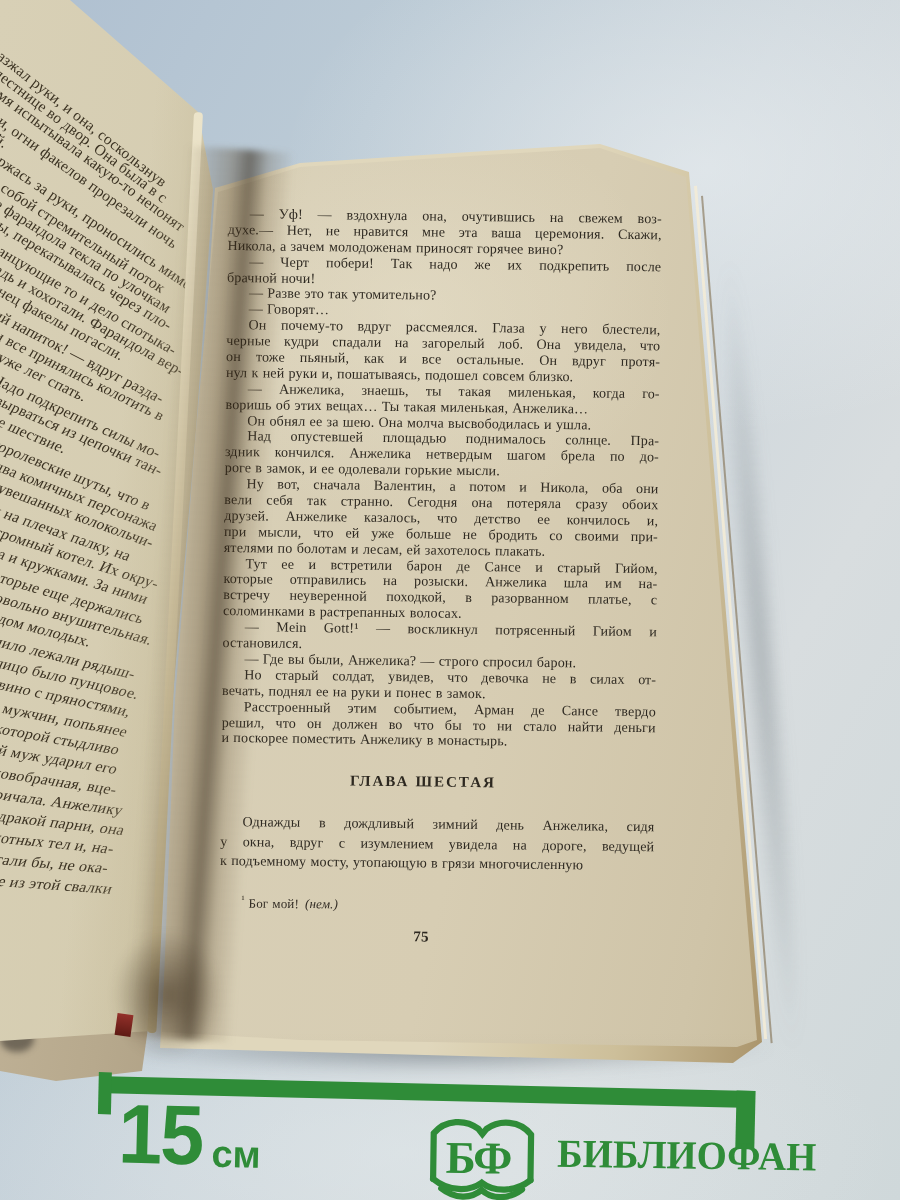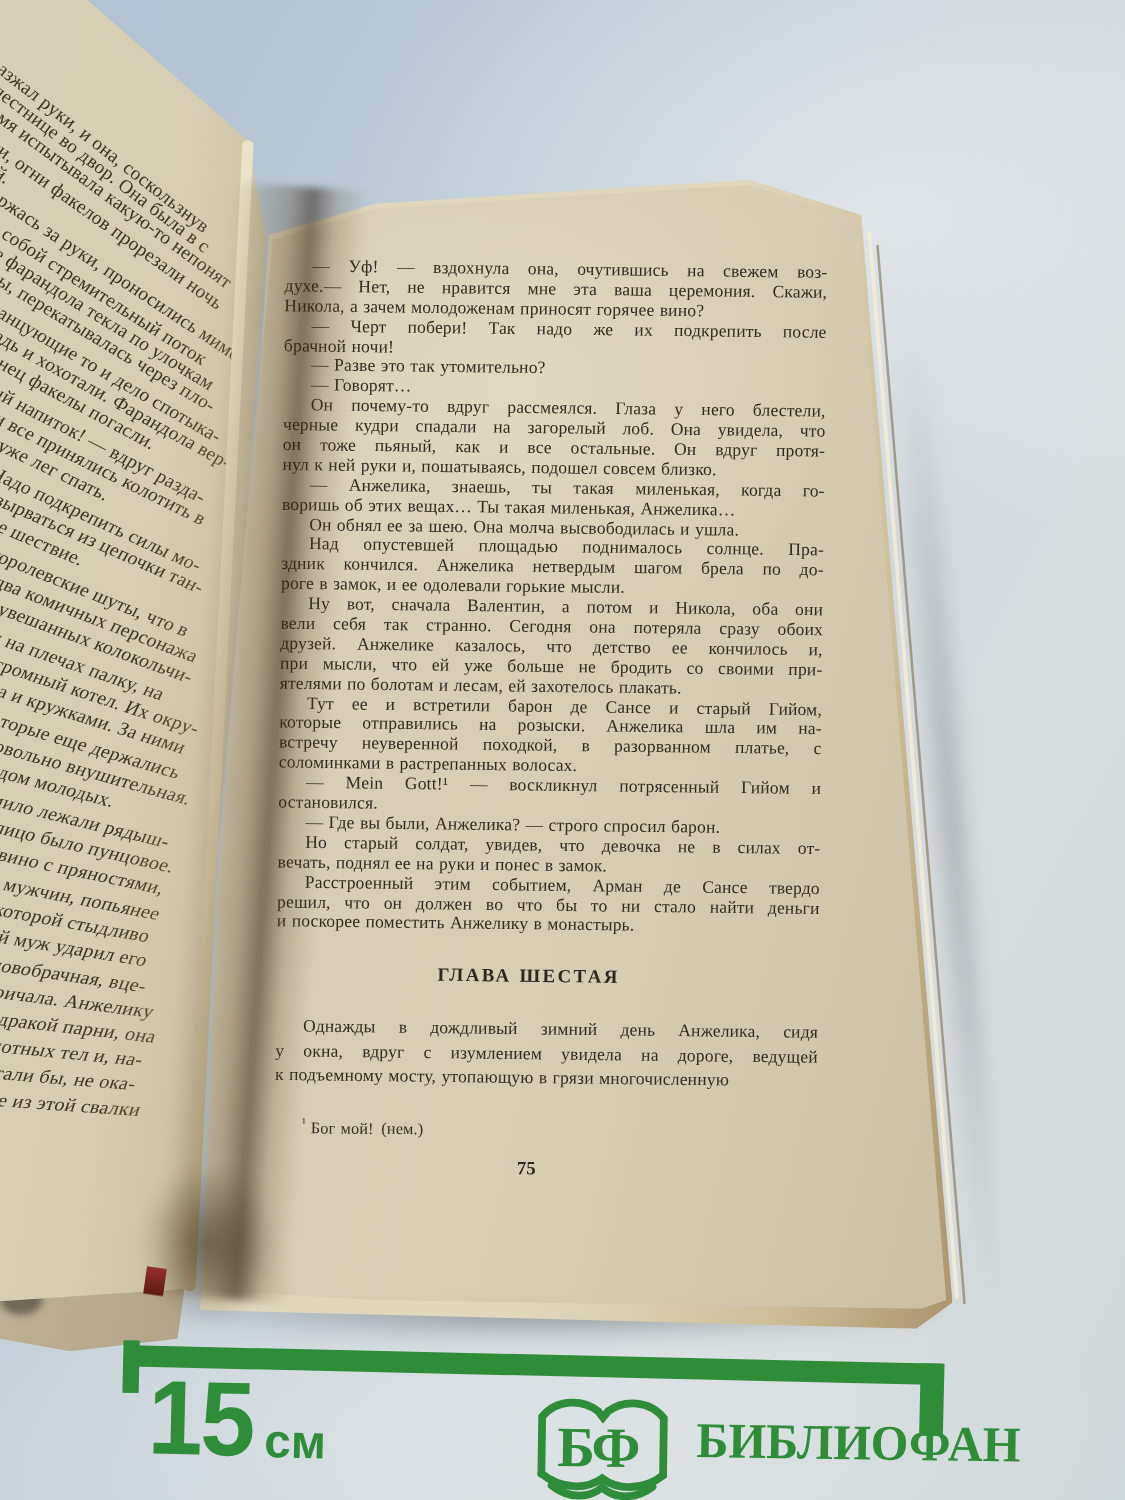--- a/index.html
+++ b/index.html
@@ -64,21 +64,21 @@
     color:#2f2a22;font-size:14px;line-height:15.9px;letter-spacing:.15px;word-spacing:.6px;}
   .rline{text-align:justify;text-align-last:justify;height:15.9px;overflow:visible;}
   .rline.pend{text-align-last:left;}
   .rline.indent{text-indent:22px;}
   .chap{margin:26px 30px 0 0;padding:0;text-align:center;font-size:15px;font-weight:700;
     letter-spacing:2px;color:#2d2820;}
   .chap-para{margin-top:24px;}
   .chap-para .rline{line-height:19.5px;height:19.5px;}
   .footnote{margin-top:20px;text-indent:22px;font-size:13px;color:#332d25;}
   .fn-marker{font-size:10px;vertical-align:super;margin-right:4px;}
-  .fn-lang{margin-left:6px;text-align:center;}
+  .fn-lang{font-style:italic;margin-left:6px;text-align:center;}
   .pagenum{margin:16px 30px 0 0;text-align:center;font-size:15px;font-weight:700;color:#2d2820;}
   
   .ruler{left:94px;top:1066px;width:672px;height:134px;transform:rotate(1.3deg);transform-origin:left top;}
   .ruler-bar{position:absolute;left:12px;top:10px;width:648px;height:17px;}
   .ruler-bar::before{content:"";position:absolute;left:-7px;top:-4px;width:13px;height:42px;background:inherit;}
   .ruler-bar::after{content:"";position:absolute;right:-2px;top:0;width:19px;height:58px;background:inherit;}
   .ruler-label{position:absolute;left:26px;top:28px;display:flex;align-items:flex-end;
     font-family:"Liberation Sans","DejaVu Sans",sans-serif;font-weight:700;}
   .r15{font-size:84px;line-height:78px;letter-spacing:-2px;transform:scaleX(.94);transform-origin:left bottom;}
   .rcm{font-size:38px;line-height:38px;margin-left:4px;margin-bottom:2px;}

